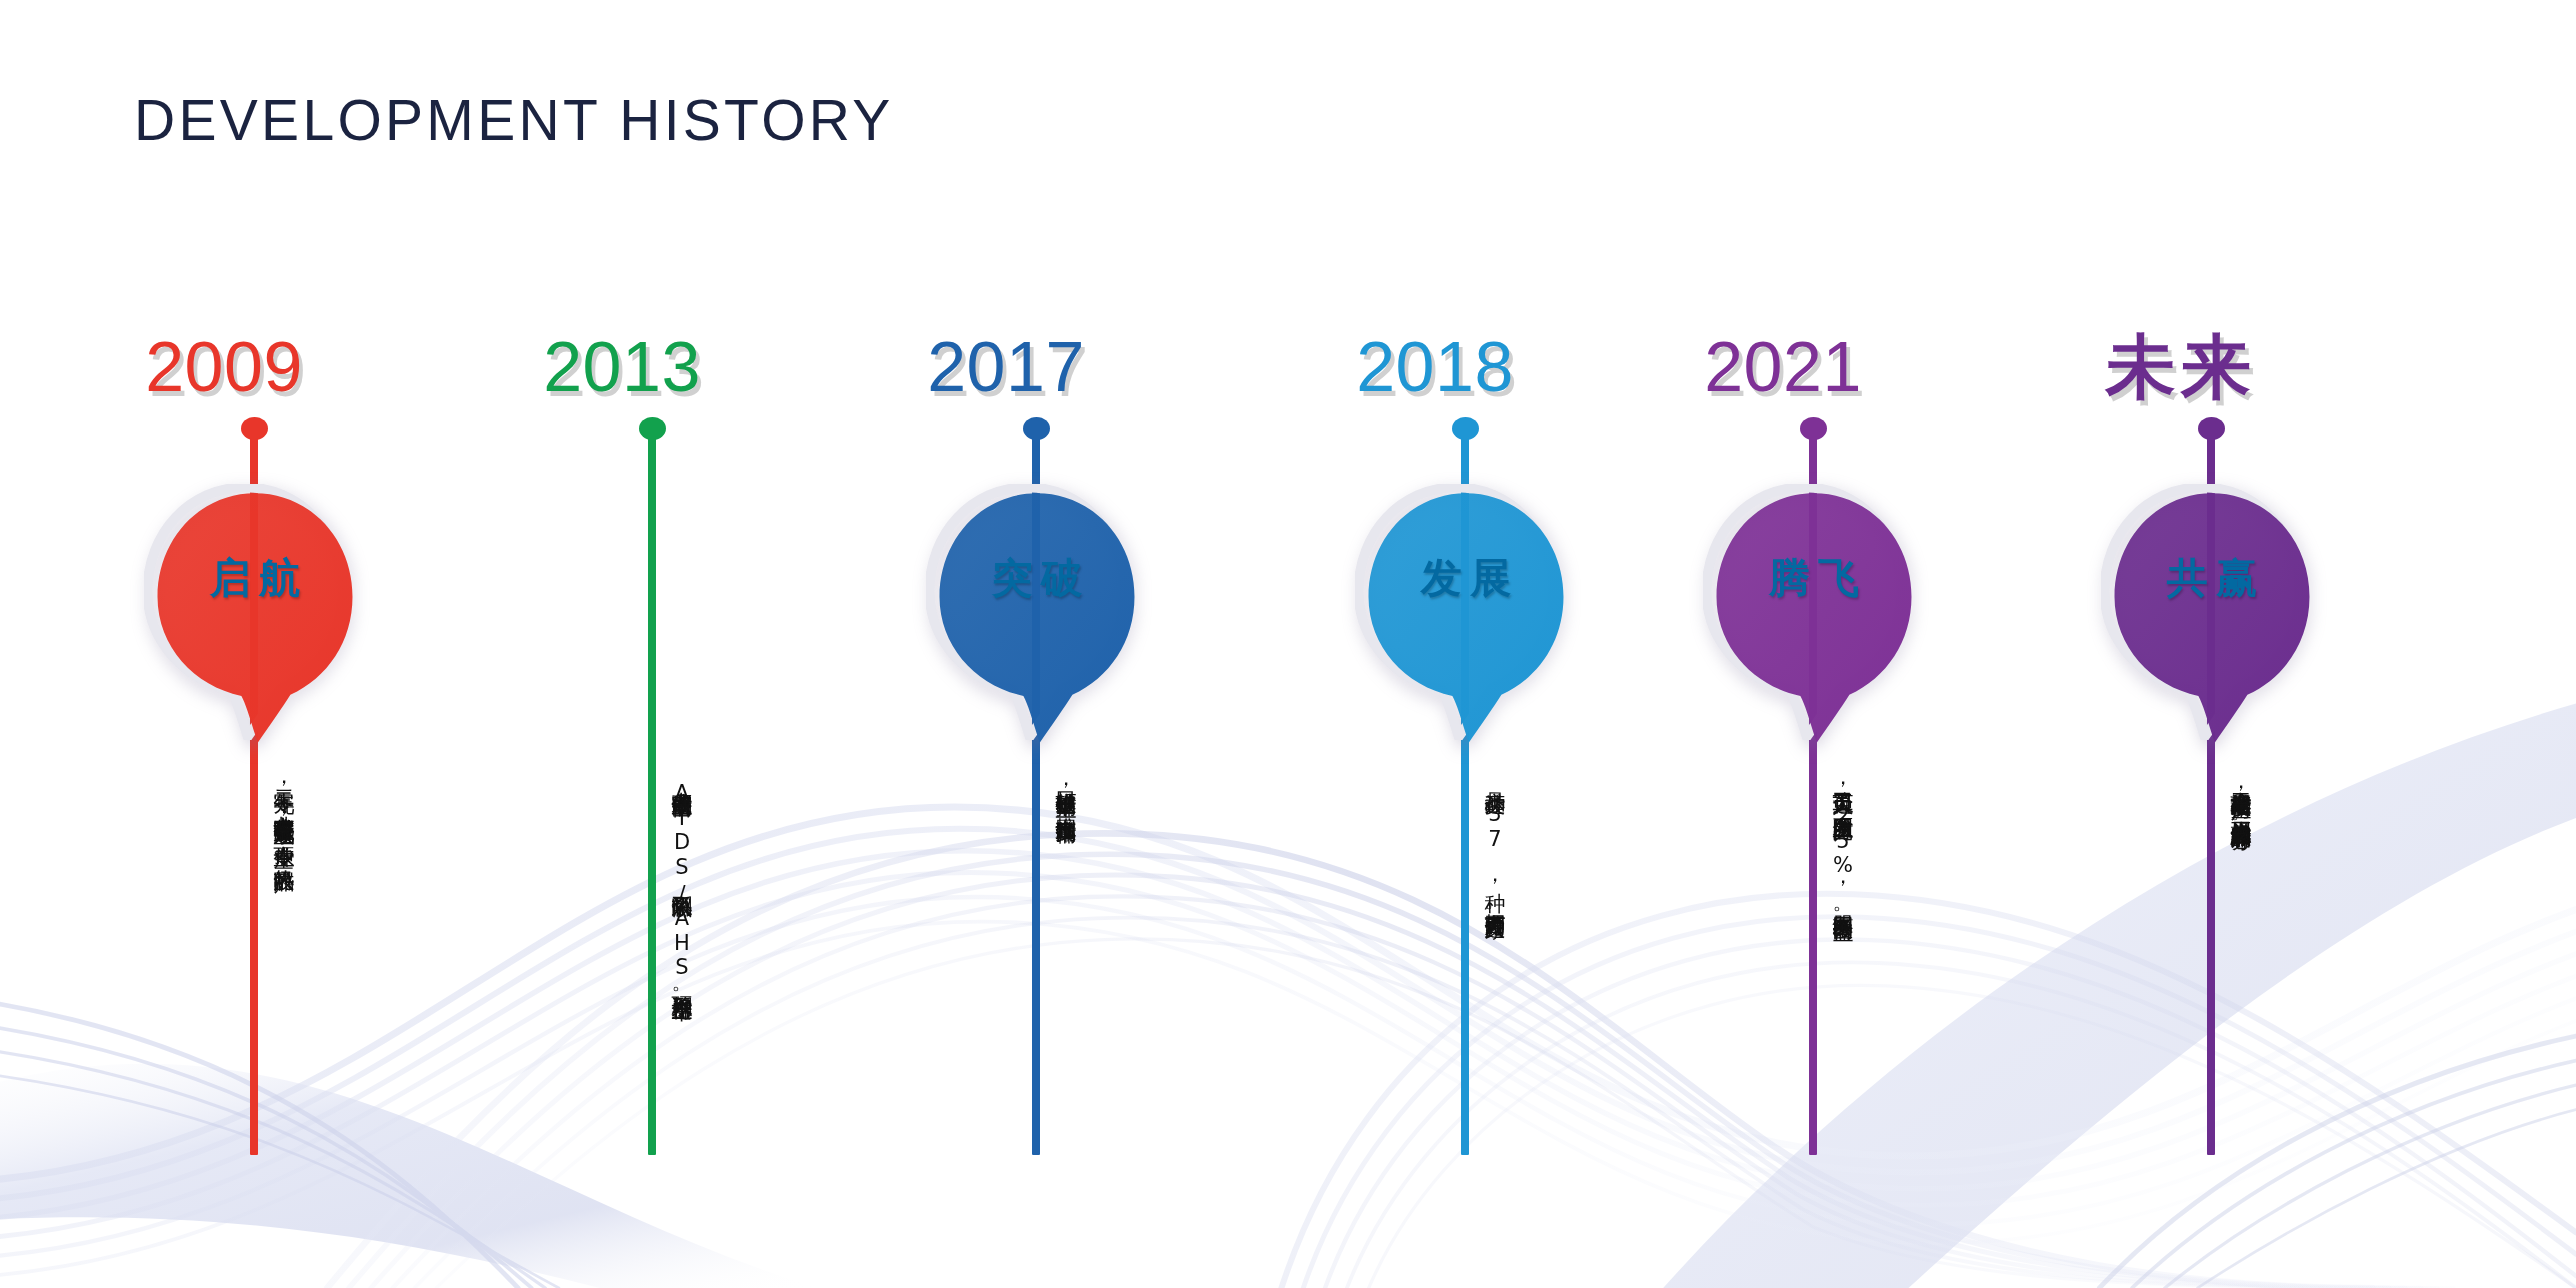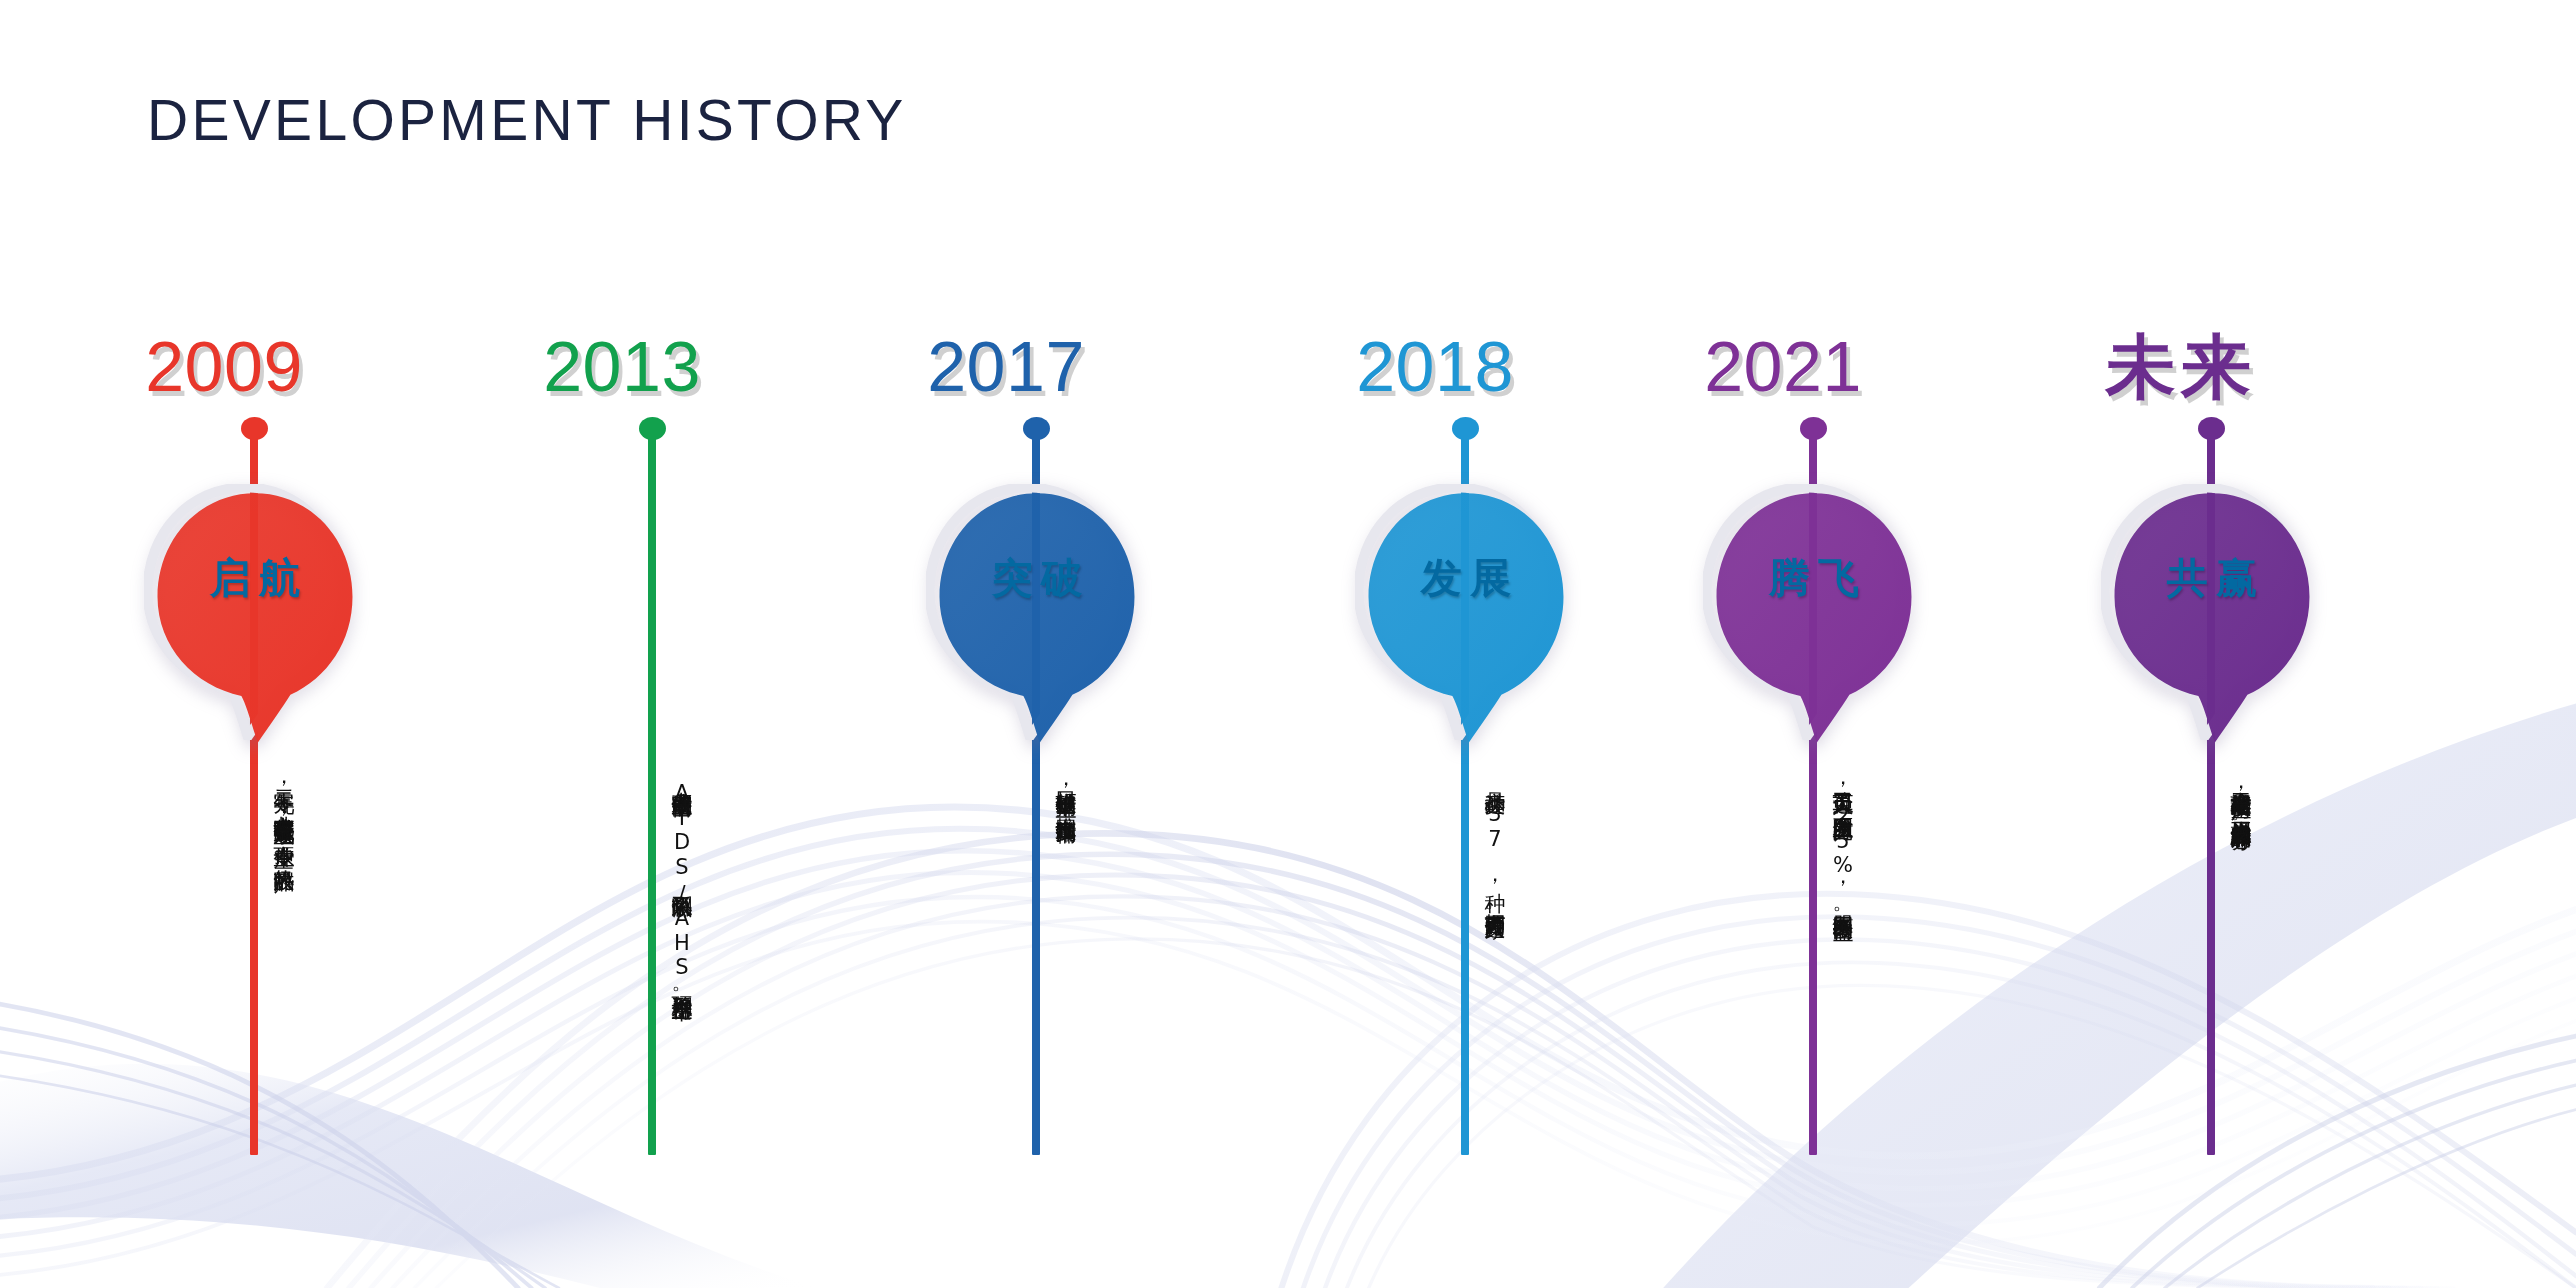--- a/index.html
+++ b/index.html
@@ -36,21 +36,21 @@
     font-weight: bold;
     color: #1b2340;
     letter-spacing: 1.1px;
     font-family: "DejaVu Sans", "Liberation Sans", sans-serif;
   }
   #title-en {
     font-size: 57px;
     font-weight: 400;
     color: #1b2340;
     letter-spacing: 3.3px;
-    margin-left: 20px;
+    margin-left: 7px;
     font-family: "Liberation Sans", sans-serif;
   }
 
   
   #timeline {
     position: absolute;
     left: 0; top: 0;
     width: 2576px; height: 1288px;
   }
 

